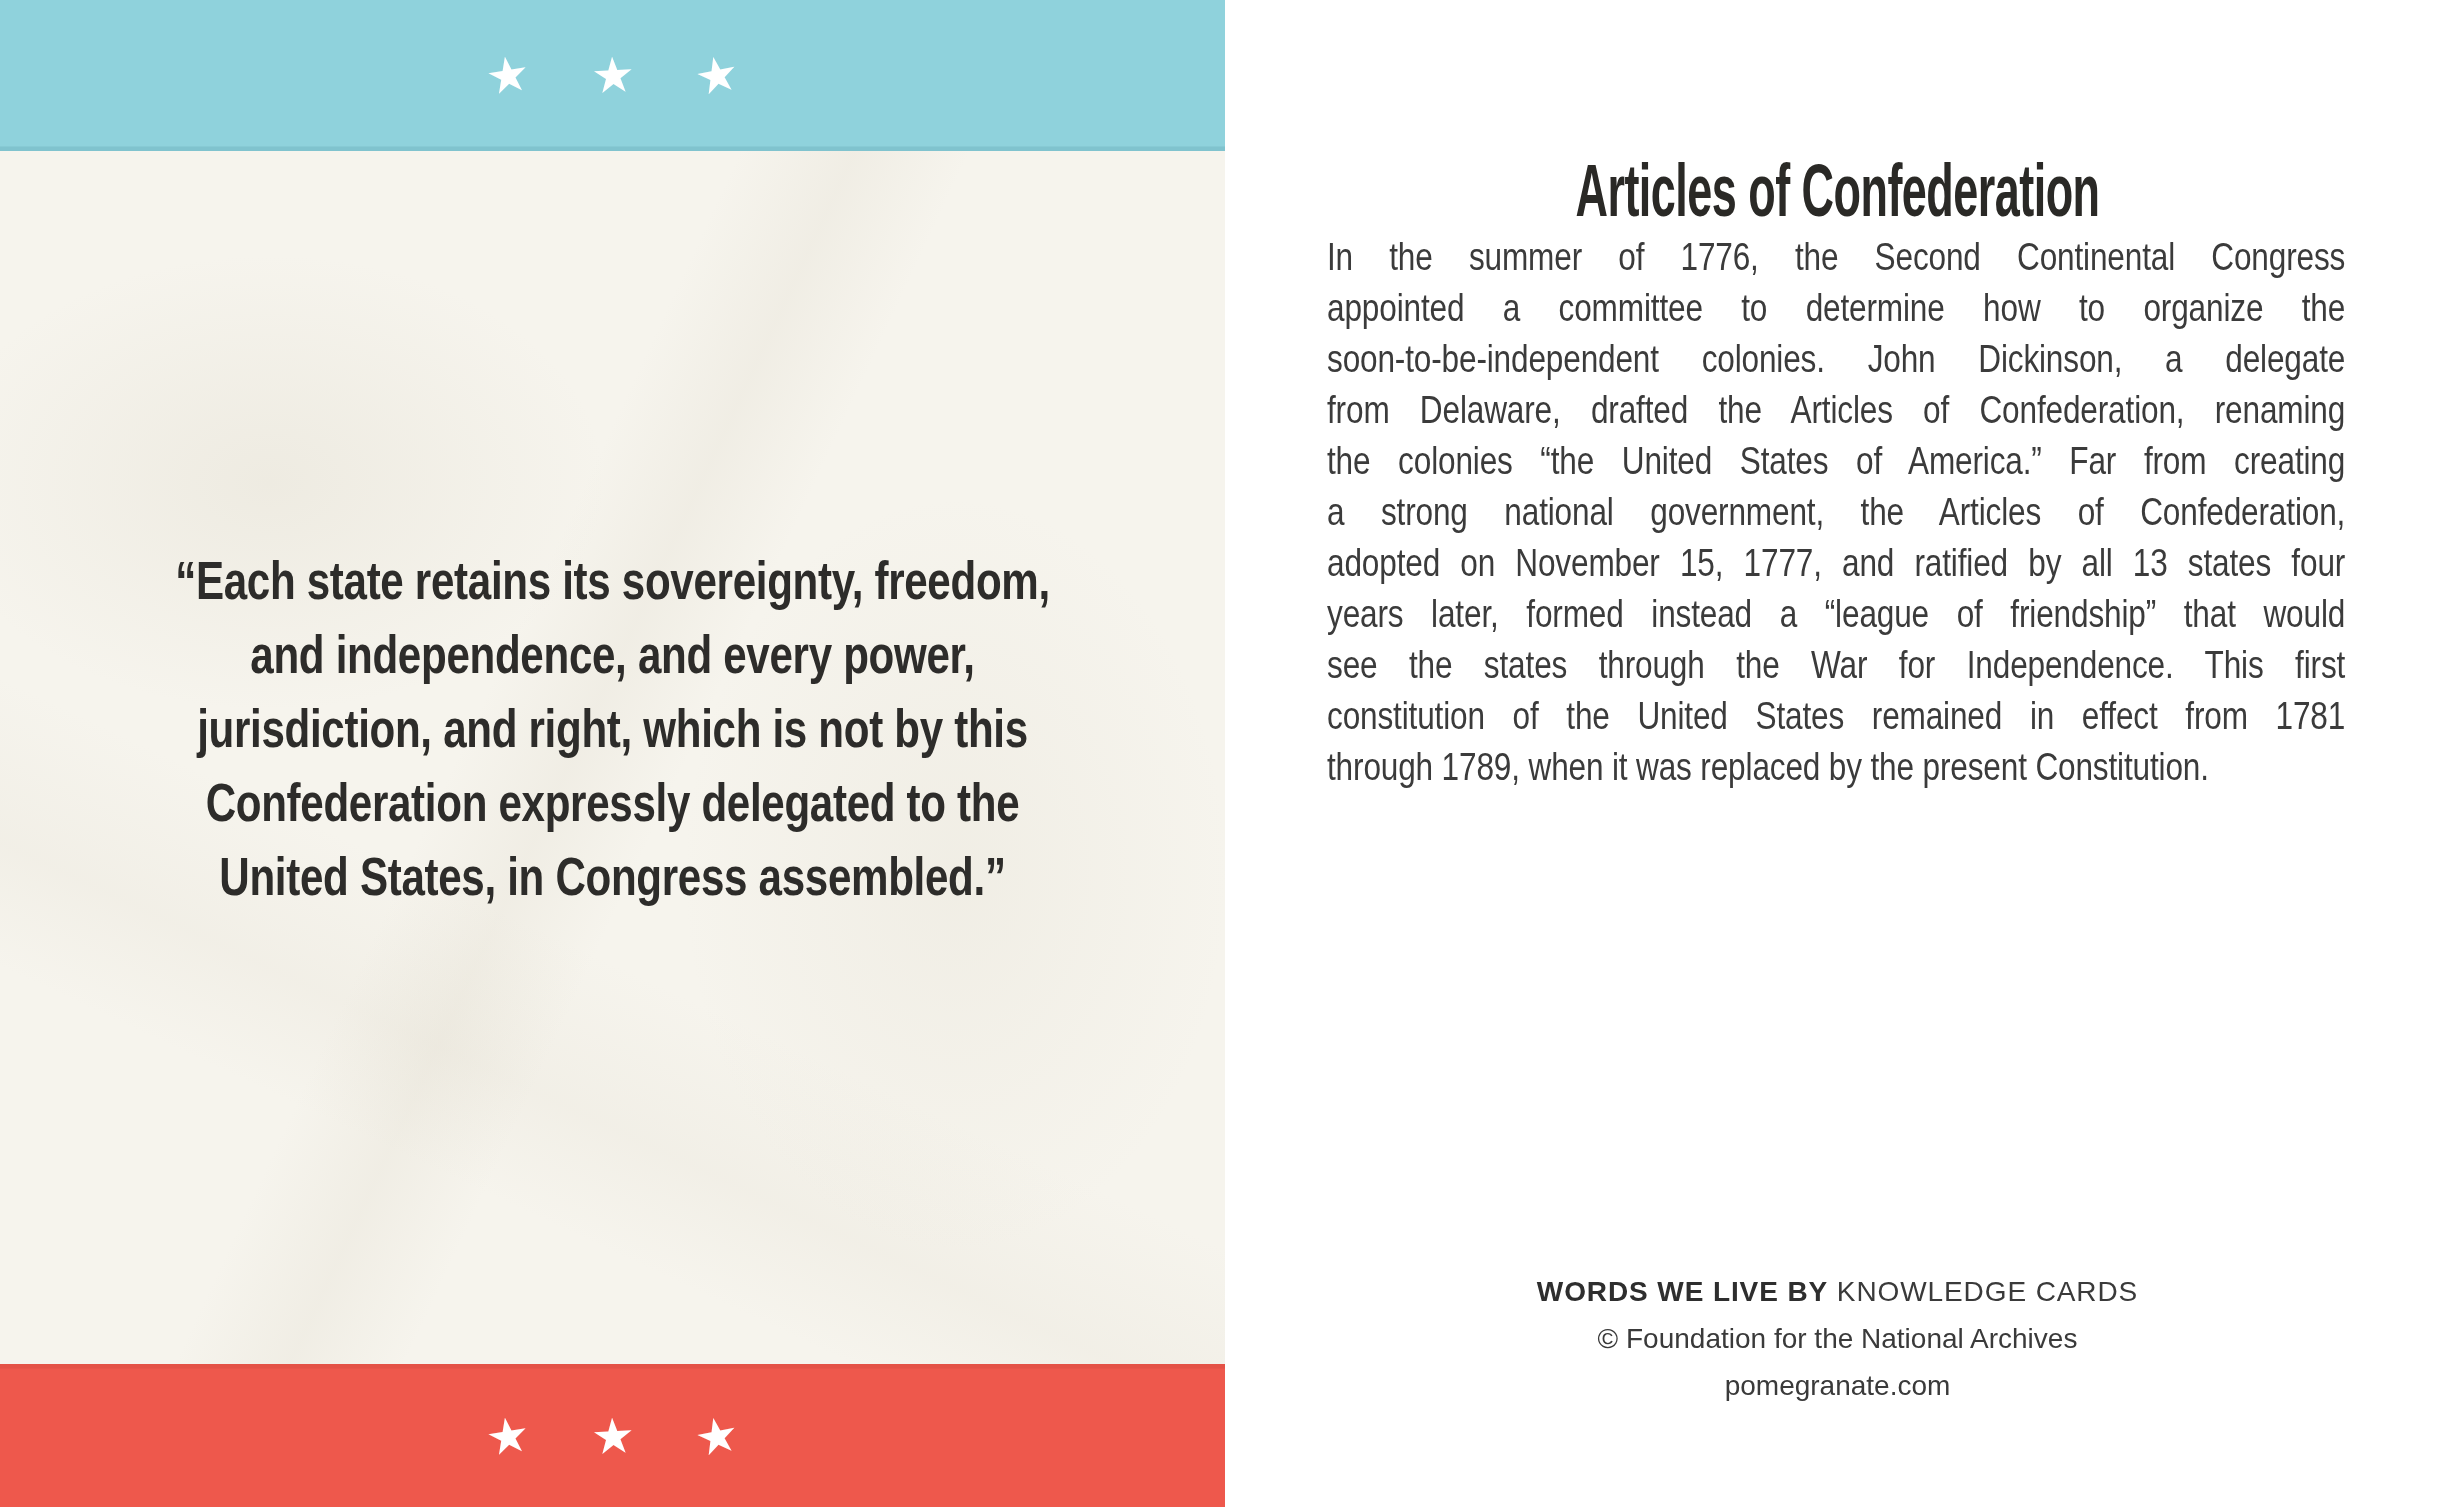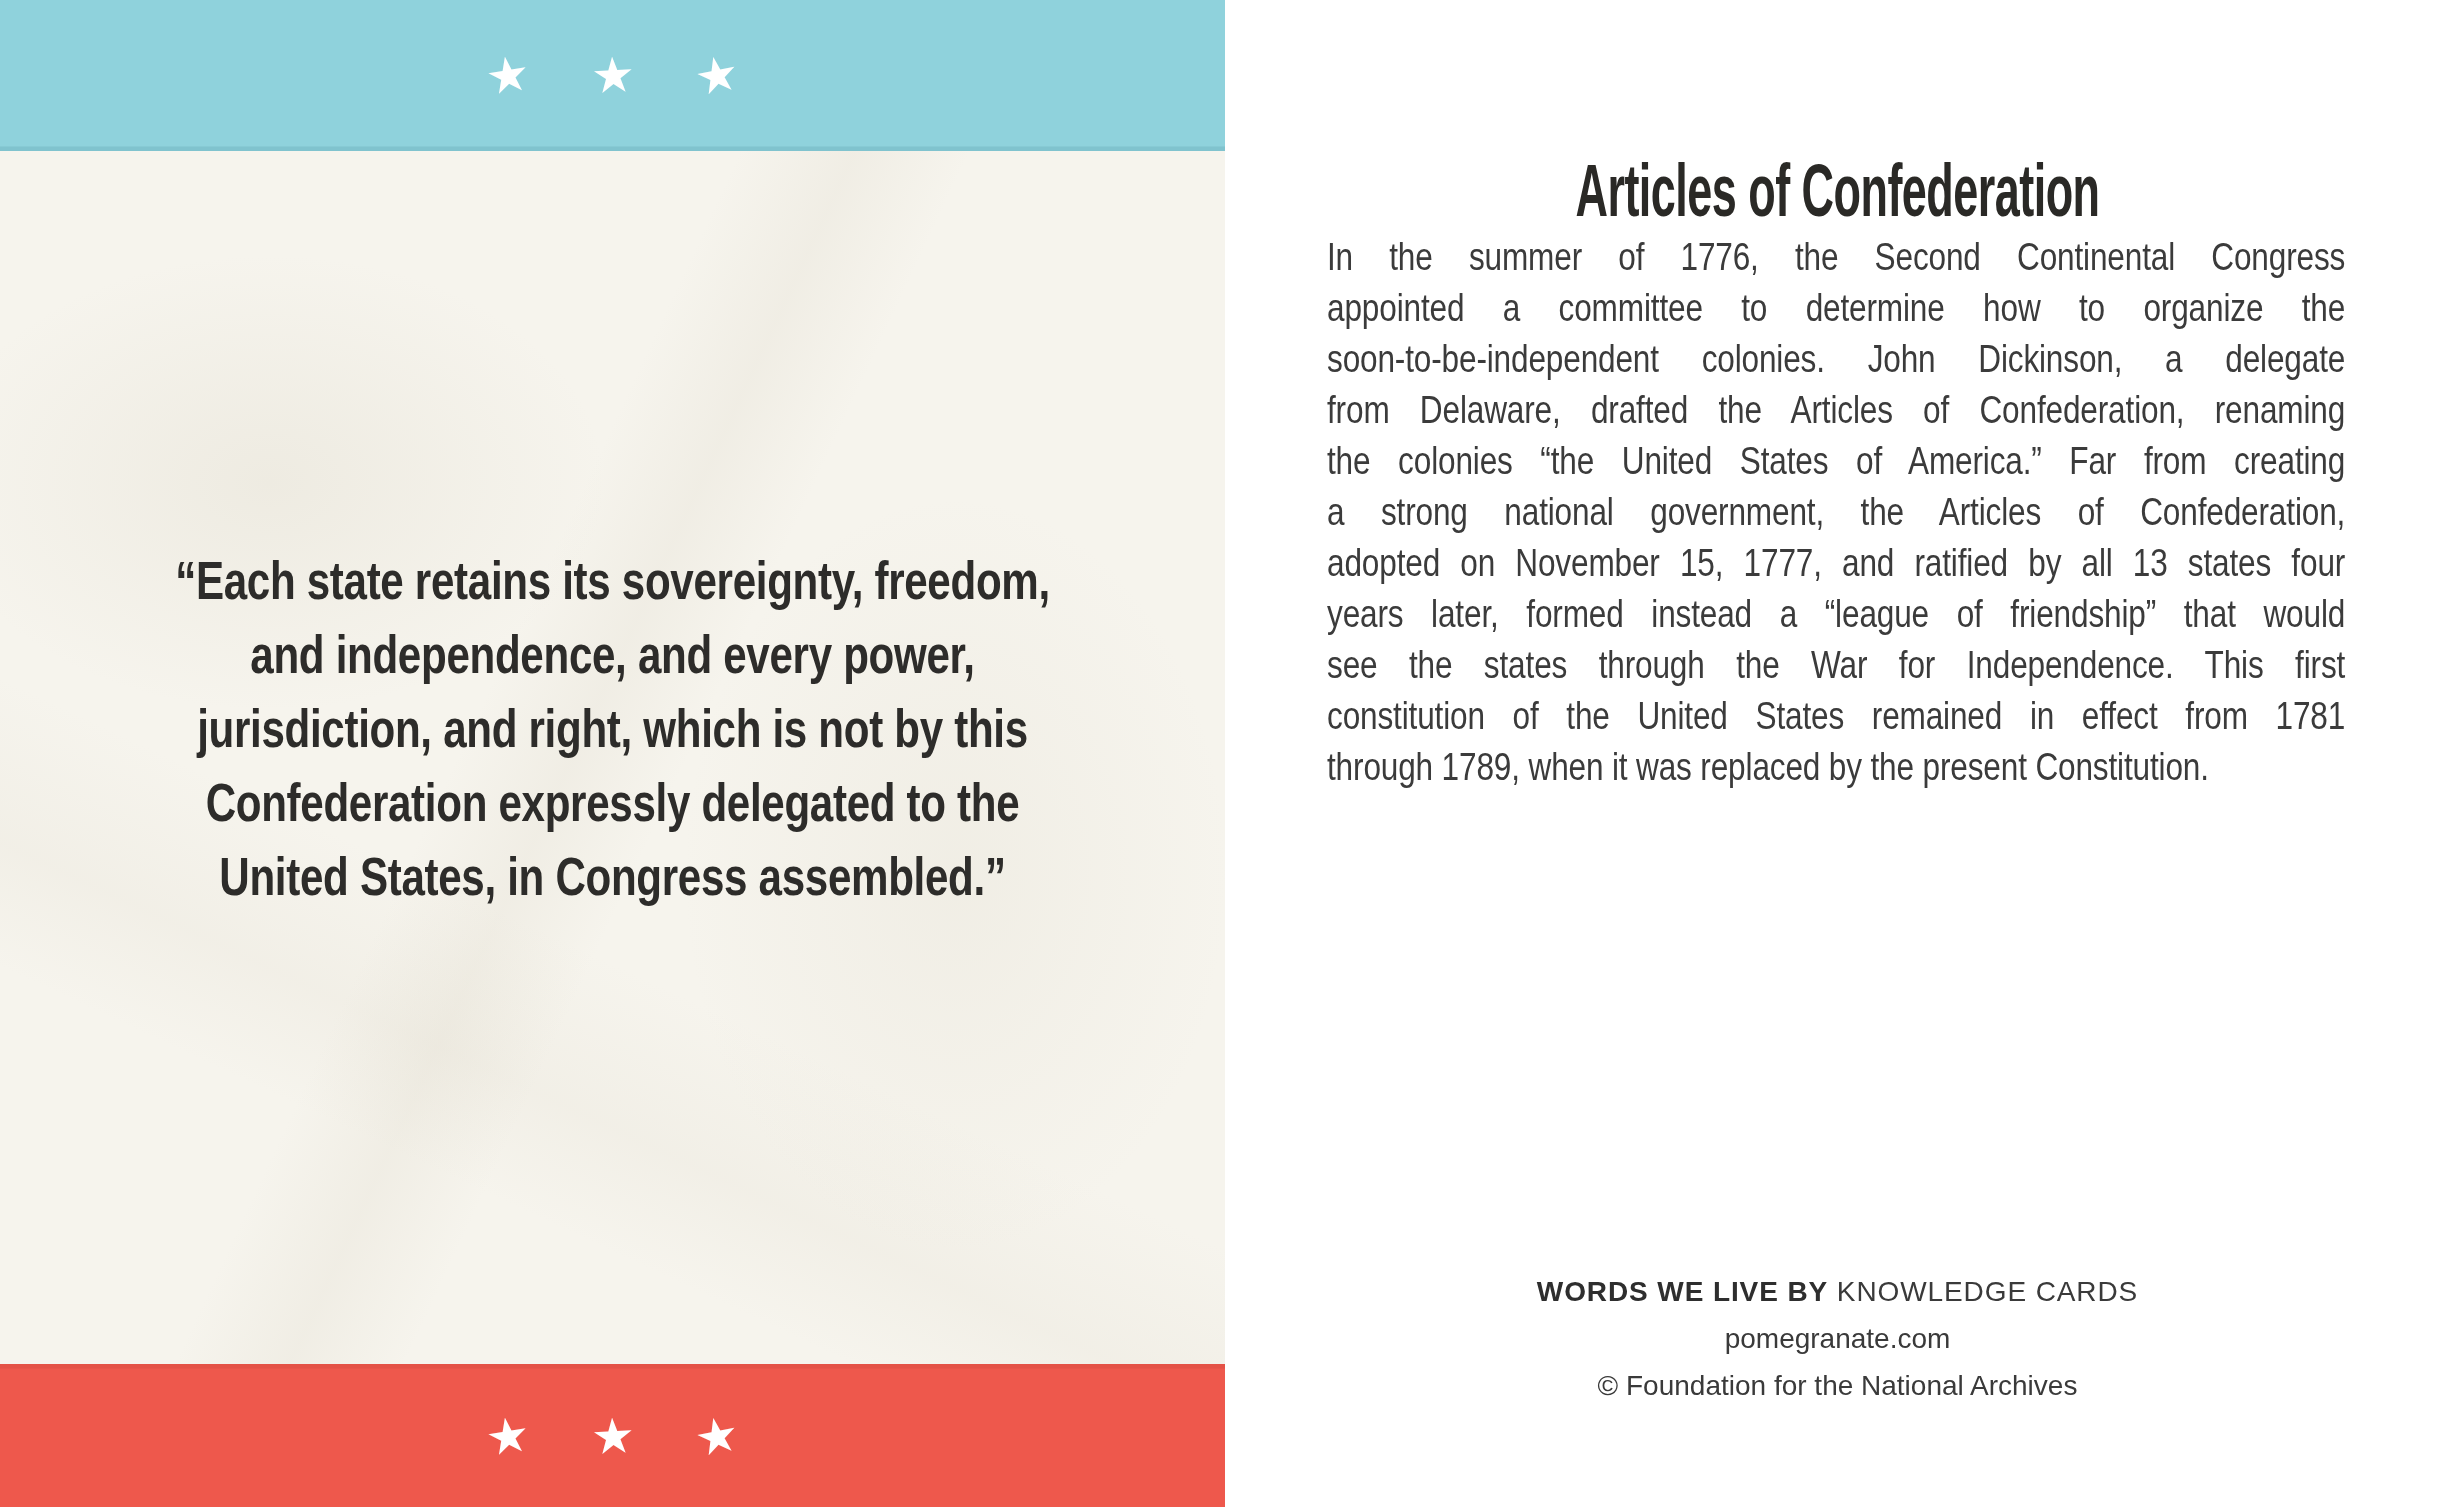--- a/index.html
+++ b/index.html
@@ -160,19 +160,19 @@
         <div class="body-line">a strong national government, the Articles of Confederation,</div>
         <div class="body-line">adopted on November 15, 1777, and ratified by all 13 states four</div>
         <div class="body-line">years later, formed instead a “league of friendship” that would</div>
         <div class="body-line">see the states through the War for Independence. This first</div>
         <div class="body-line">constitution of the United States remained in effect from 1781</div>
         <div class="body-line">through 1789, when it was replaced by the present Constitution.</div>
       </div>
 
     <div class="footer">
       <p class="series-line"><span class="series-bold">WORDS WE LIVE BY</span> <span>KNOWLEDGE CARDS</span></p>
+      <p>© Foundation for the National Archives</p>
       <p>pomegranate.com</p>
-      <p>© Foundation for the National Archives</p>
     </div>
   </section>
 
 </div>
 
 
 </body></html>

